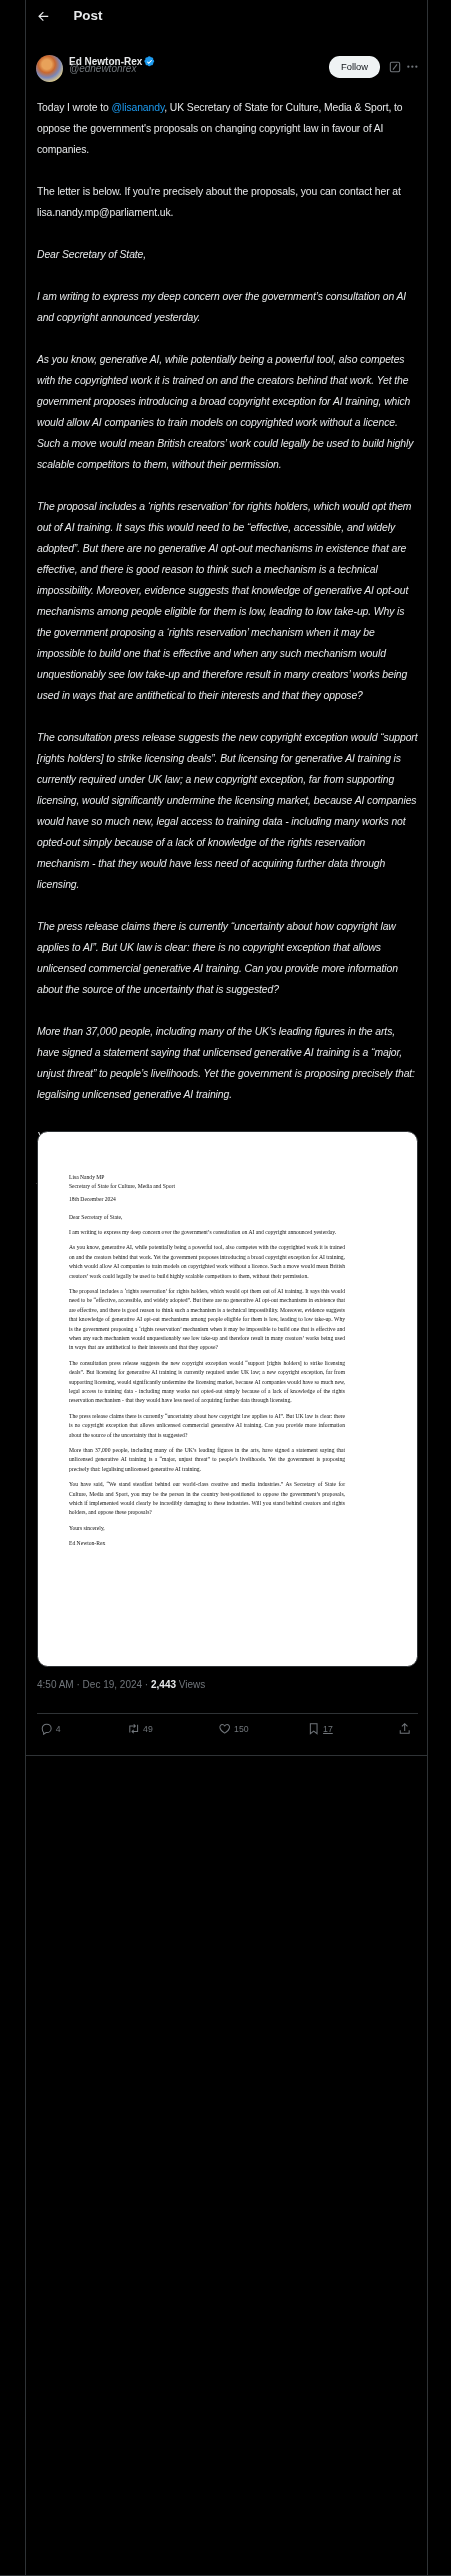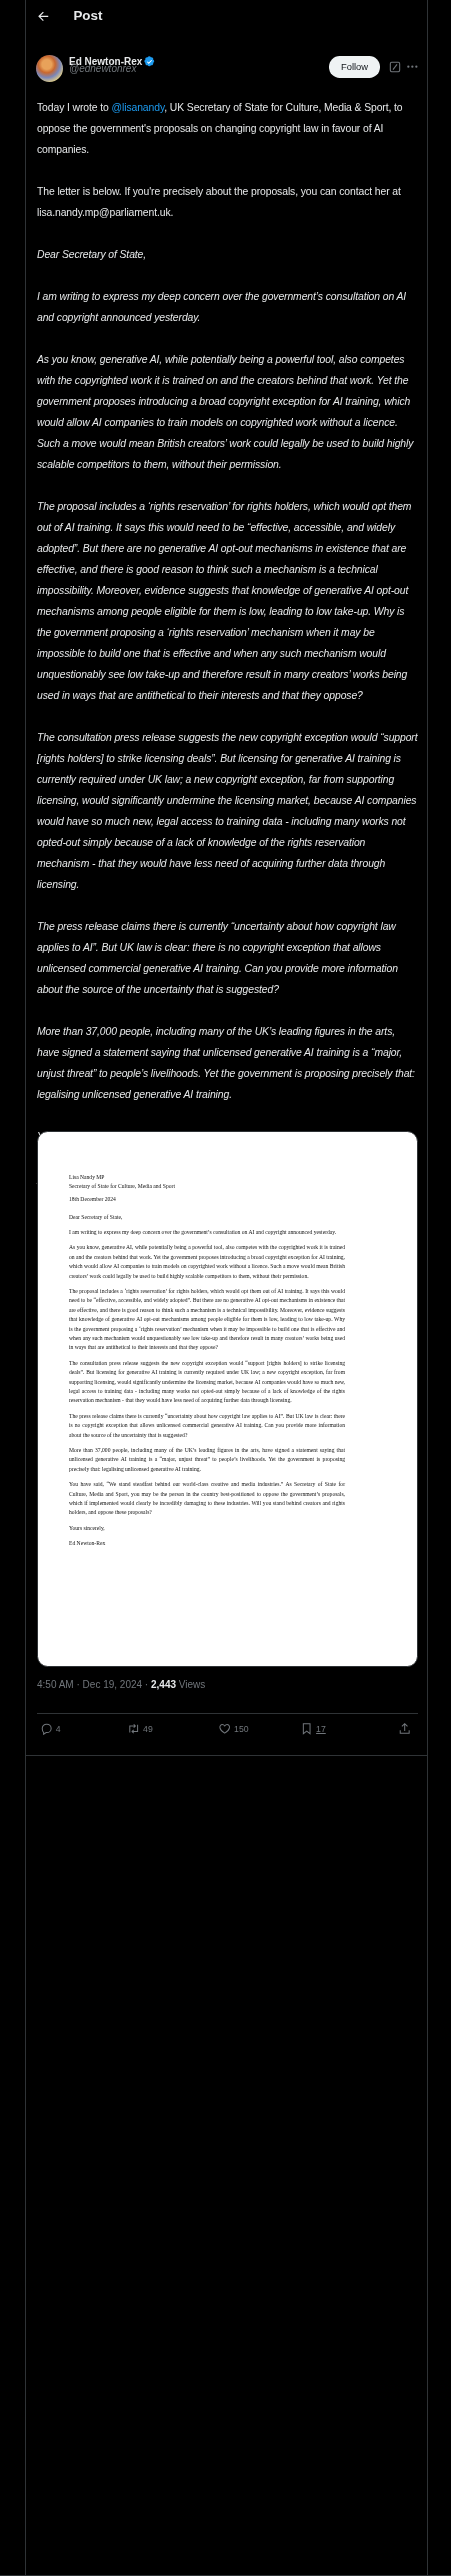--- a/index.html
+++ b/index.html
@@ -143,21 +143,21 @@
         <path fill="none" stroke="#71767b" stroke-width="1.8" d="M5 19V7h10M12 4l3 3-3 3M19 5v12H9M12 20l-3-3 3-3"></path>
       </svg>
     <span>49</span>
   </div>
   <div class="action" style="left:181px;">
     <svg viewBox="0 0 24 24">
         <path fill="none" stroke="#71767b" stroke-width="1.8" d="M12 20s-7.5-4.6-8.5-9.5C2.8 7 5 4.5 7.7 4.5c1.8 0 3.3 1 4.3 2.5 1-1.5 2.5-2.5 4.3-2.5C19 4.5 21.2 7 20.5 10.5 19.5 15.4 12 20 12 20z"></path>
       </svg>
     <span>150</span>
   </div>
-  <div class="action" style="left:263px;text-decoration:underline;">
+  <div class="action" style="left:270px;text-decoration:underline;">
     <svg viewBox="0 0 24 24">
         <path fill="none" stroke="#71767b" stroke-width="1.8" d="M6 3h12v18l-6-4.5L6 21z"></path>
       </svg>
     <span>17</span>
   </div>
   <div class="action" style="left:361px;">
     <svg viewBox="0 0 24 24">
         <path fill="none" stroke="#71767b" stroke-width="1.8" d="M12 3v13M7 8l5-5 5 5M4 15v5h16v-5"></path>
       </svg>
   </div>

